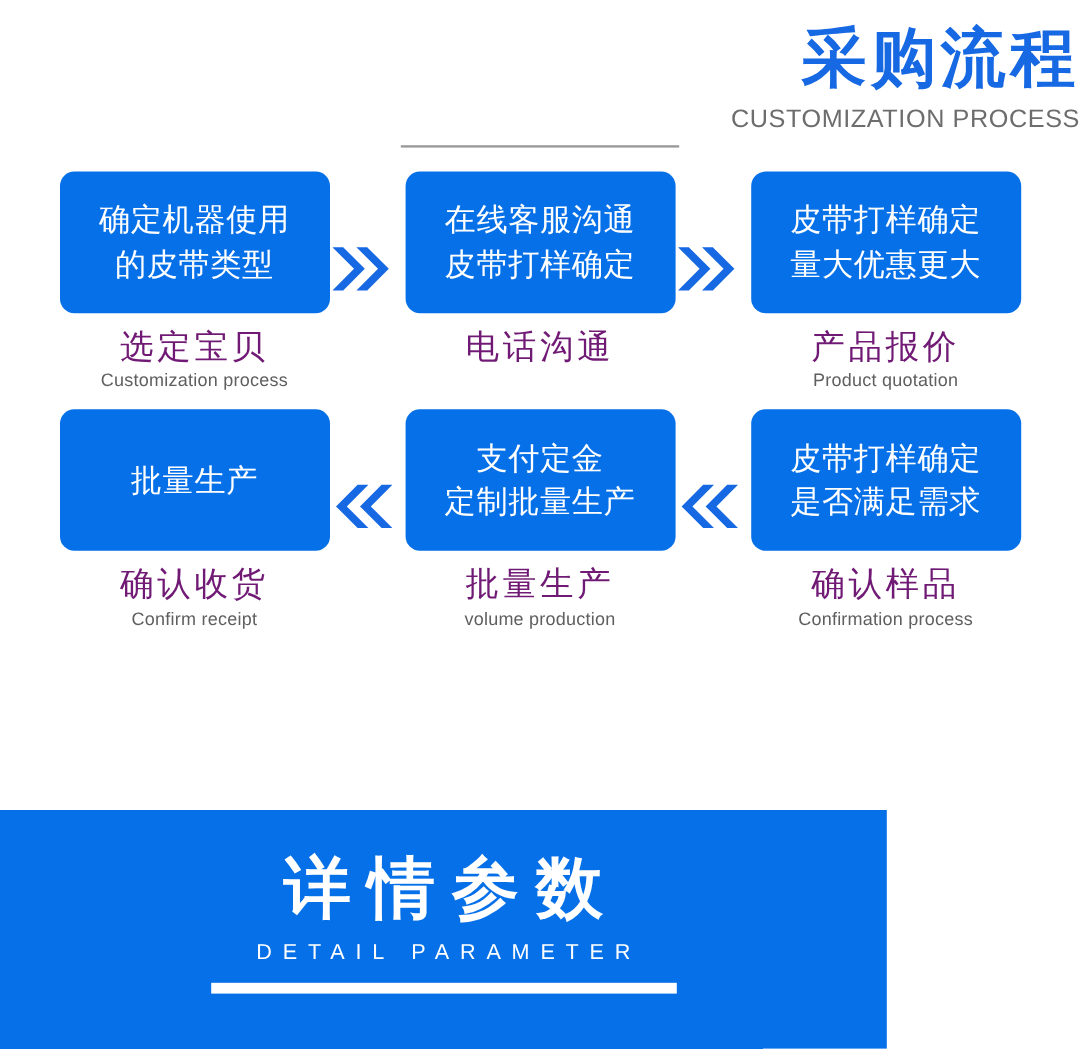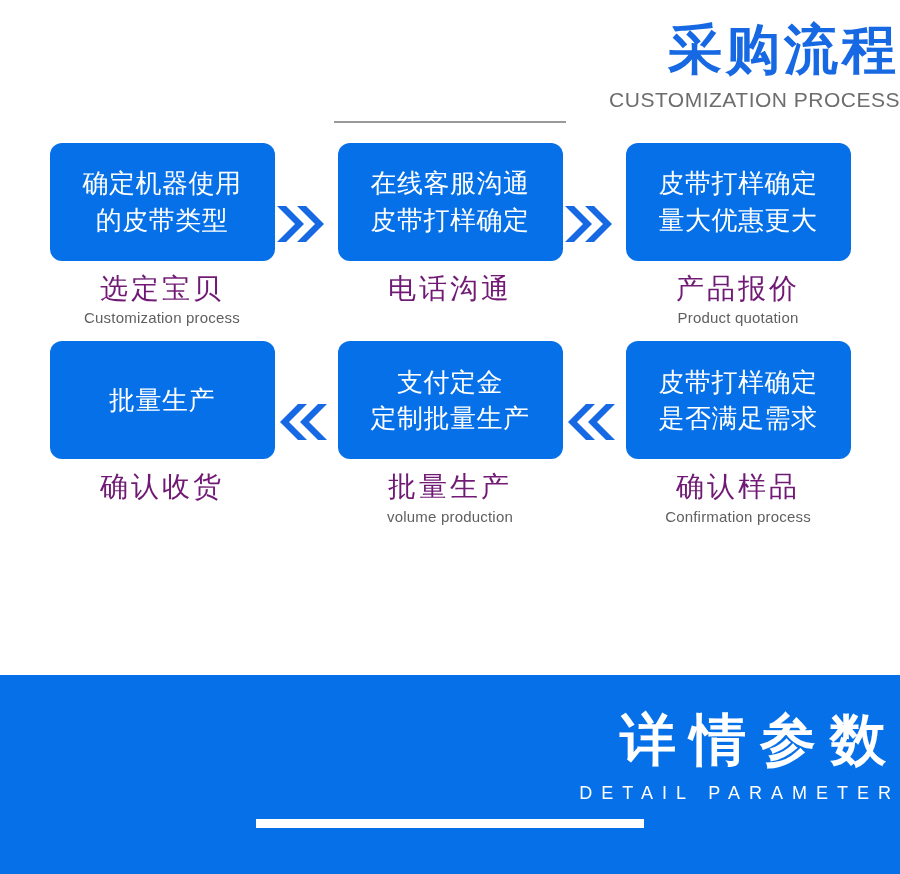--- a/index.html
+++ b/index.html
@@ -110,24 +110,24 @@
   }
   .arrow svg { display: block; }
   .arrow-1 { left: 270px; }
   .arrow-2 { left: 558px; }
 
   
   .banner {
     position: absolute;
     left: 0;
     top: 675px;
-    width: 900px;
+    width: 739px;
     height: 199px;
     background: #0670e8;
-    text-align: right;
+    text-align: center;
     box-sizing: border-box;
   }
   .banner-title-cn {
     margin: 0;
     padding-top: 31px;
     font-size: 56px;
     font-weight: bold;
     color: #ffffff;
     letter-spacing: 14px;
     text-indent: 14px;
@@ -201,20 +201,21 @@
     </div>
   </div>
 
   <div class="flow-row row2">
 
     <div class="step">
       <div class="step-card">
         <span class="line">批量生产</span>
       </div>
       <div class="step-label-cn">确认收货</div>
+      <div class="step-label-en">Confirm receipt</div>
     </div>
 
     <div class="step">
       <div class="step-card">
         <span class="line">支付定金</span>
         <span class="line">定制批量生产</span>
       </div>
       <div class="step-label-cn">批量生产</div>
       <div class="step-label-en">volume production</div>
     </div>

